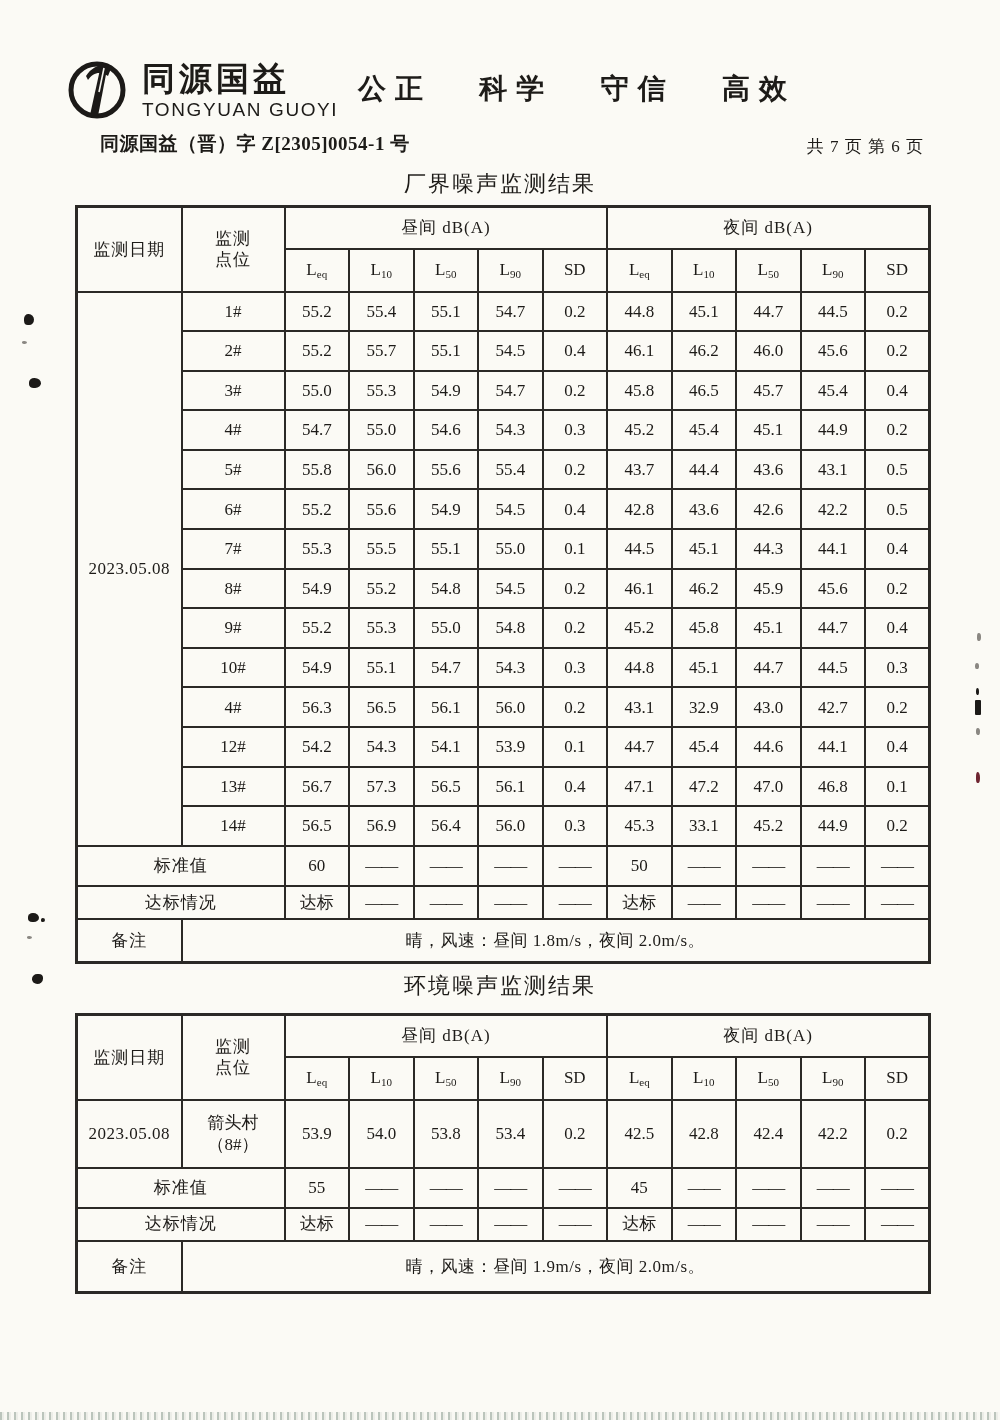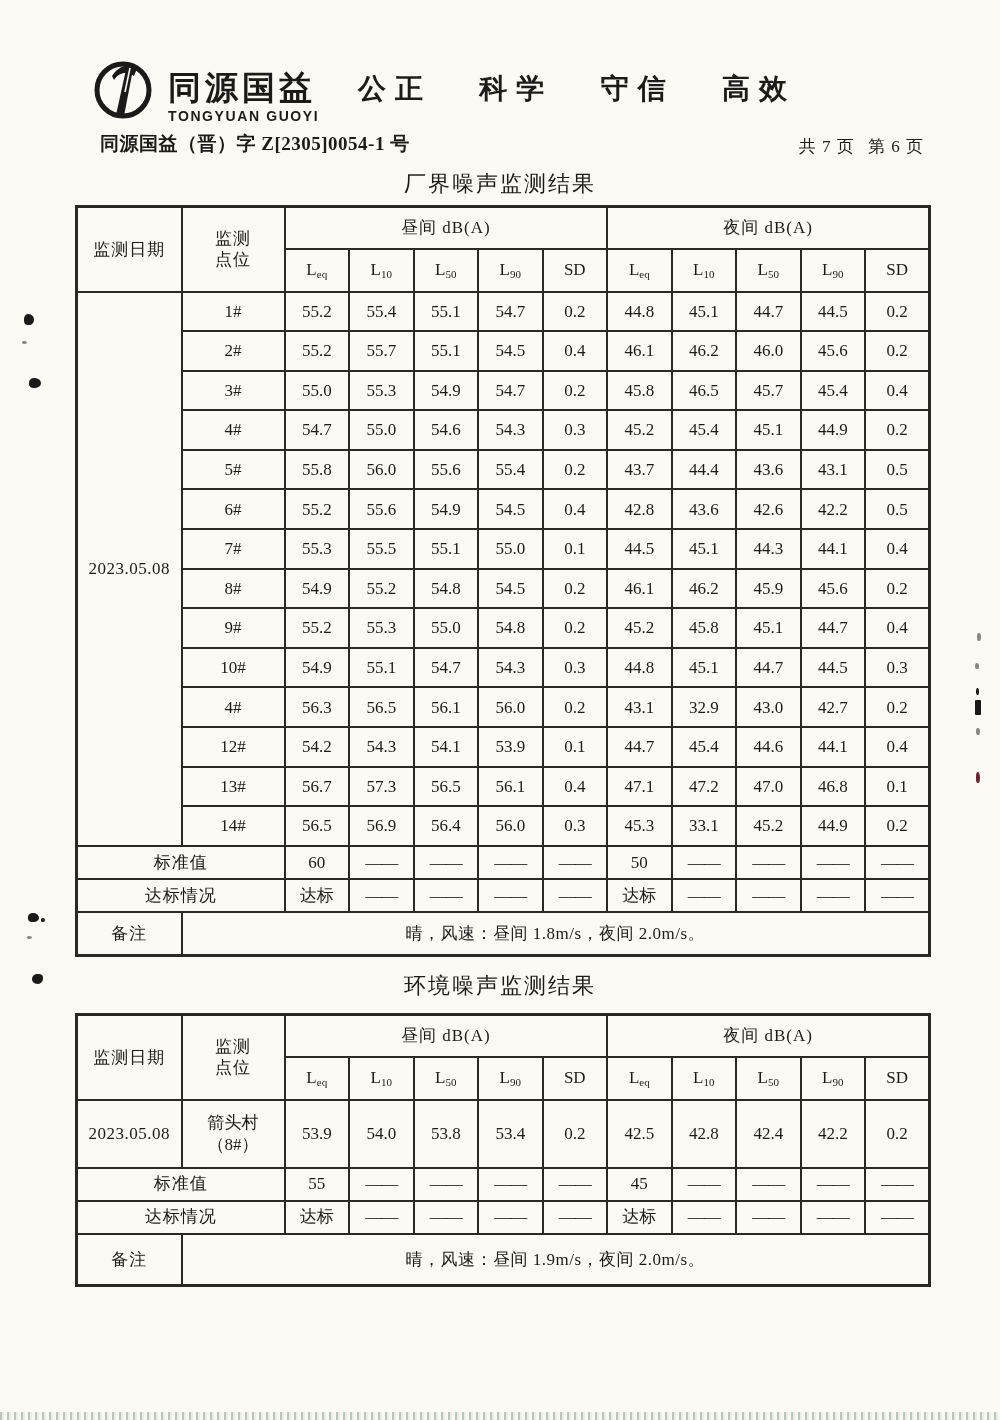--- a/index.html
+++ b/index.html
@@ -6,32 +6,32 @@
   html, body { width: 1000px; height: 1420px; }
   body {
     position: relative;
     background: #fbfaf5;
     color: #1d1b18;
     font-family: "Liberation Serif", "DejaVu Serif", serif;
     overflow: hidden;
   }
 
   
-  .logo-block { position: absolute; left: 94px; top: 54px; display: flex; align-items: flex-end; }
+  .logo-block { position: absolute; left: 68px; top: 54px; display: flex; align-items: center; }
   .logo-mark { width: 62px; height: 70px; }
   .logo-texts { margin-left: 12px; padding-top: 4px; }
   .logo-name { font-size: 33px; font-weight: bold; letter-spacing: 4px; line-height: 1.1; white-space: nowrap; }
-  .logo-sub { font-family: "Liberation Sans", "DejaVu Sans", sans-serif; font-size: 14px; font-weight: bold; letter-spacing: 1.6px; margin-top: 2px; white-space: nowrap; }
+  .logo-sub { font-family: "Liberation Sans", "DejaVu Sans", sans-serif; font-size: 19px; font-weight: normal; letter-spacing: 1.6px; margin-top: 2px; white-space: nowrap; }
 
   .slogan { position: absolute; left: 358px; top: 70px; width: 438px; display: flex; justify-content: space-between; }
   .slogan span { font-size: 28px; font-weight: bold; letter-spacing: 9px; white-space: nowrap; }
 
   .doc-line { position: absolute; left: 100px; top: 131px; font-size: 19px; font-weight: 600; letter-spacing: 0.5px; white-space: nowrap; }
   .page-info { position: absolute; right: 76px; top: 135px; font-size: 17px; letter-spacing: 1px; white-space: nowrap; }
-  .page-info span { margin-left: 8px; }
+  .page-info span { margin-left: 0; }
 
   
   .tbl-title { position: absolute; left: 0; width: 100%; text-align: center; font-size: 22px; letter-spacing: 2px; font-weight: 500; }
   #title1 { top: 169px; }
   #title2 { top: 971px; }
 
   
   table.noise { position: absolute; left: 75px; width: 853px; border-collapse: collapse; table-layout: fixed; border: 3px solid #2b2926; }
   #t1 { top: 205px; }
   #t2 { top: 1013px; }
@@ -41,21 +41,21 @@
     vertical-align: middle;
     font-weight: normal;
     font-size: 17px;
     padding: 0;
     line-height: 1.25;
   }
   table.noise thead tr.group-row { height: 42px; }
   table.noise thead tr.sub-row { height: 43px; }
   #t1 tbody tr.data-row { height: 39.6px; }
   #t2 tbody tr.data-row { height: 68px; }
-  tr.standard-row { height: 33px; margin-left: 20px; }
+  tr.standard-row { height: 40px; margin-left: 20px; }
   tr.compliance-row { height: 33px; }
   #t1 tr.remark-row { height: 44px; }
   #t2 tr.remark-row { height: 52px; }
 
   th.group-h { font-size: 18px; letter-spacing: 1px; }
   th.colh { font-size: 18px; letter-spacing: 1px; }
   th.subh { font-size: 18px; }
   th.subh sub { font-size: 11px; vertical-align: -3px; letter-spacing: 0; }
   td.date-cell { font-size: 17px; letter-spacing: 0.5px; }
   td.point-cell { font-size: 16.5px; }

